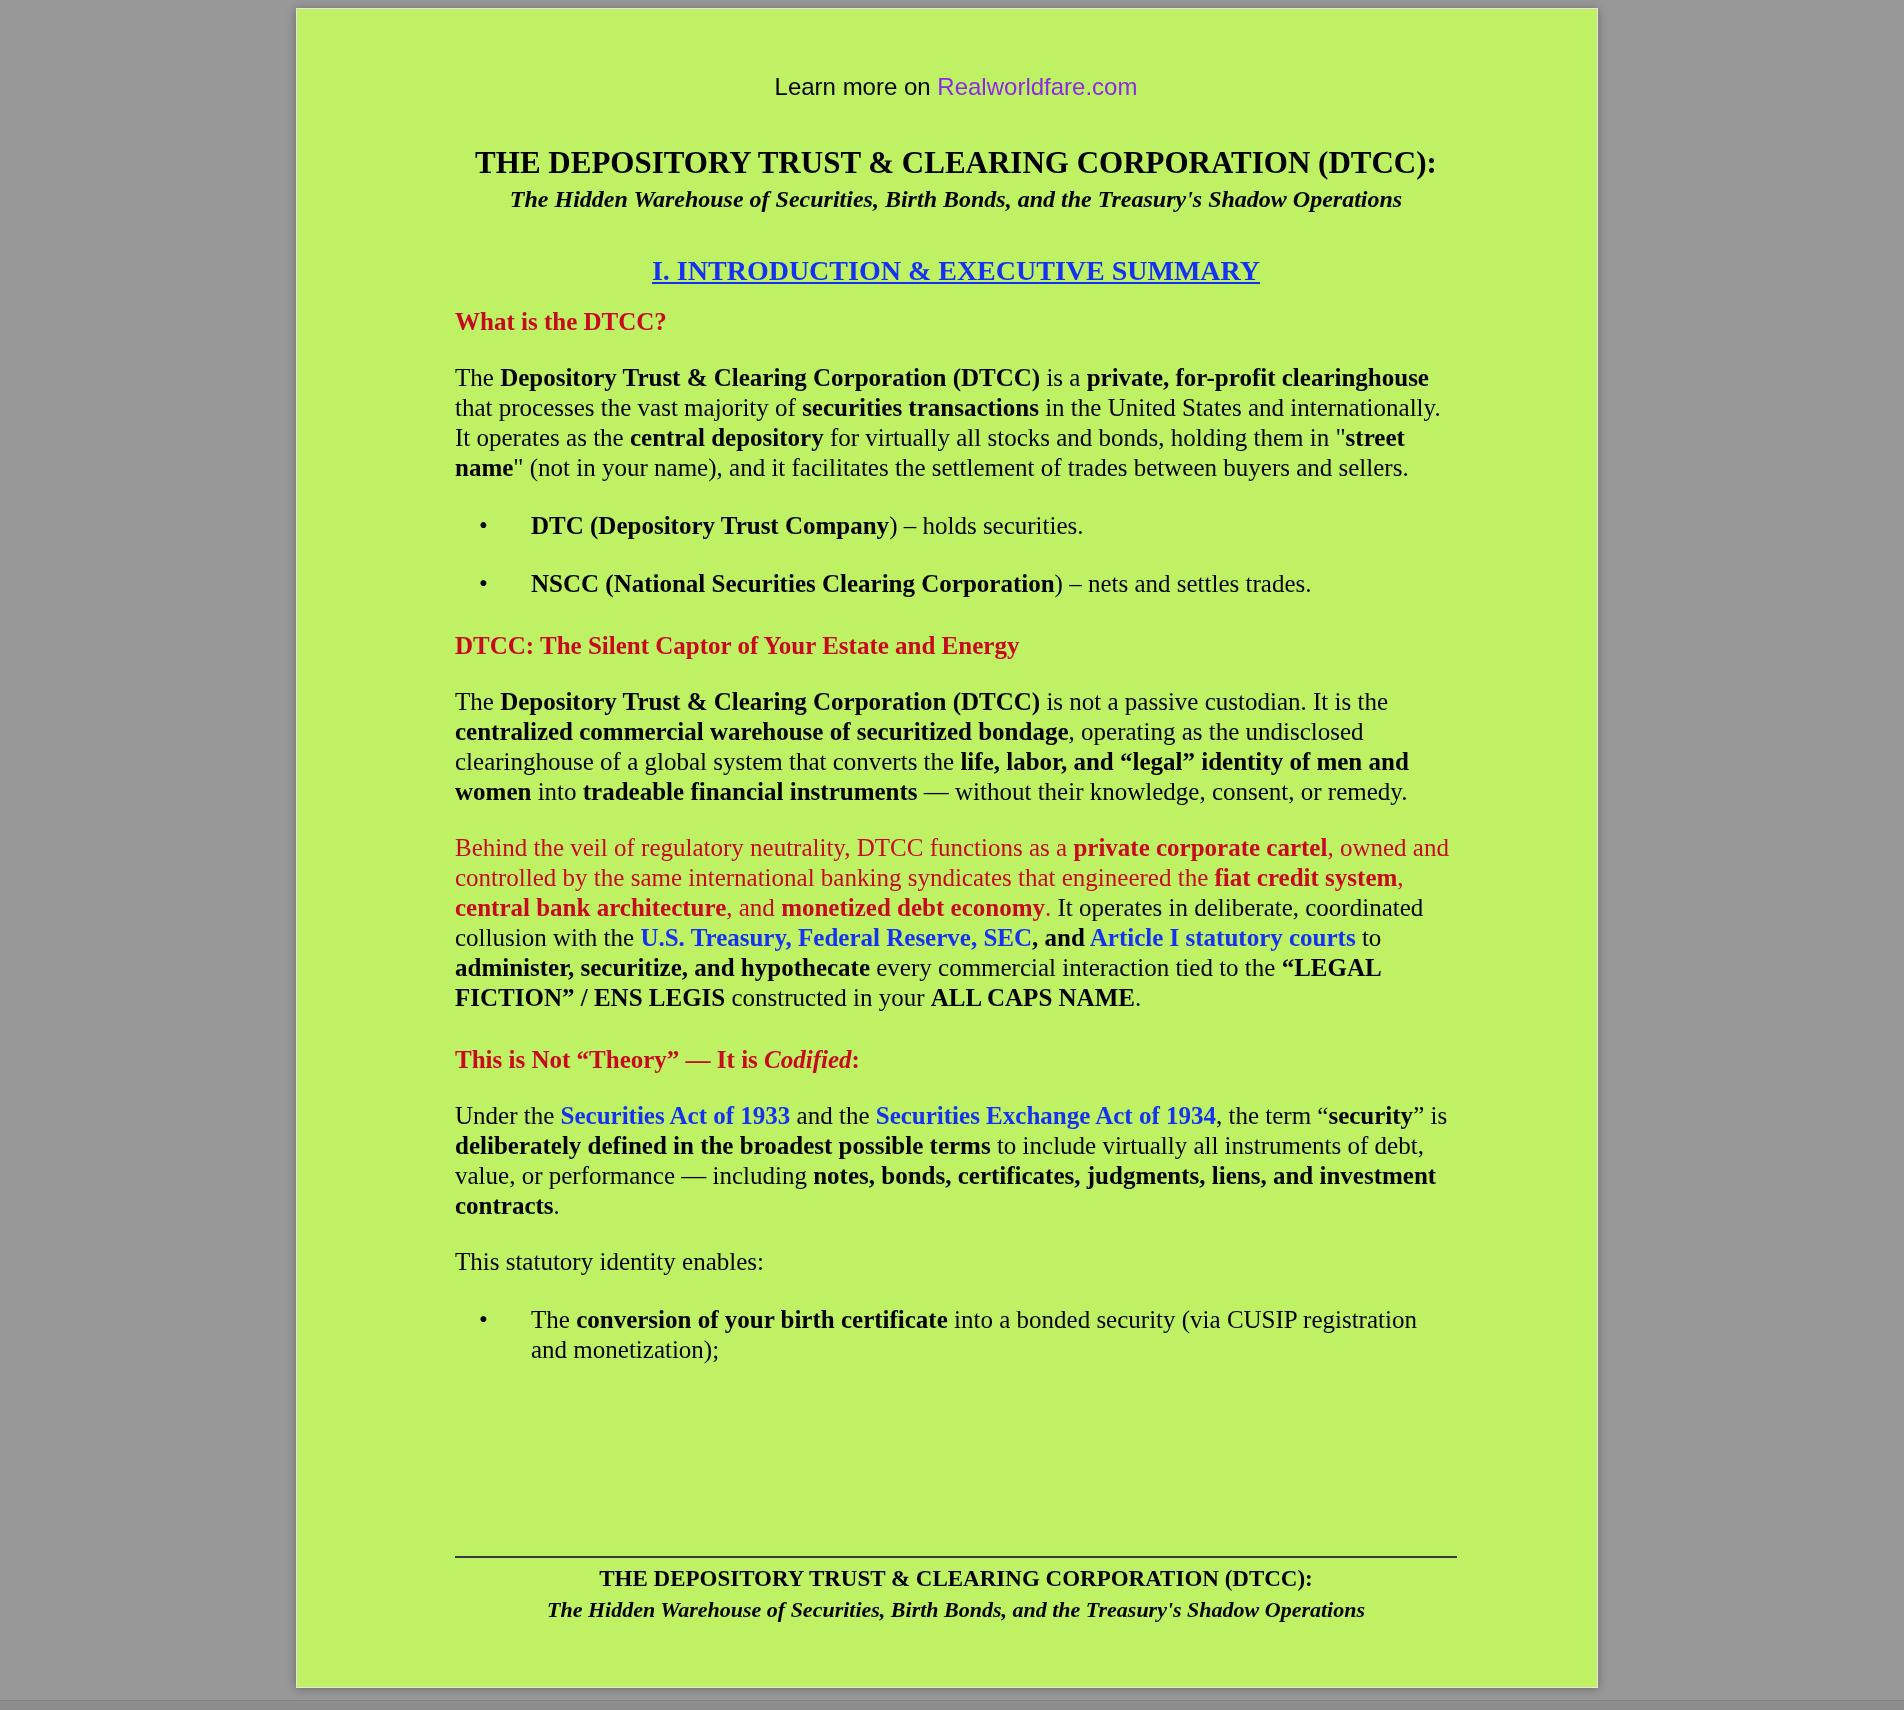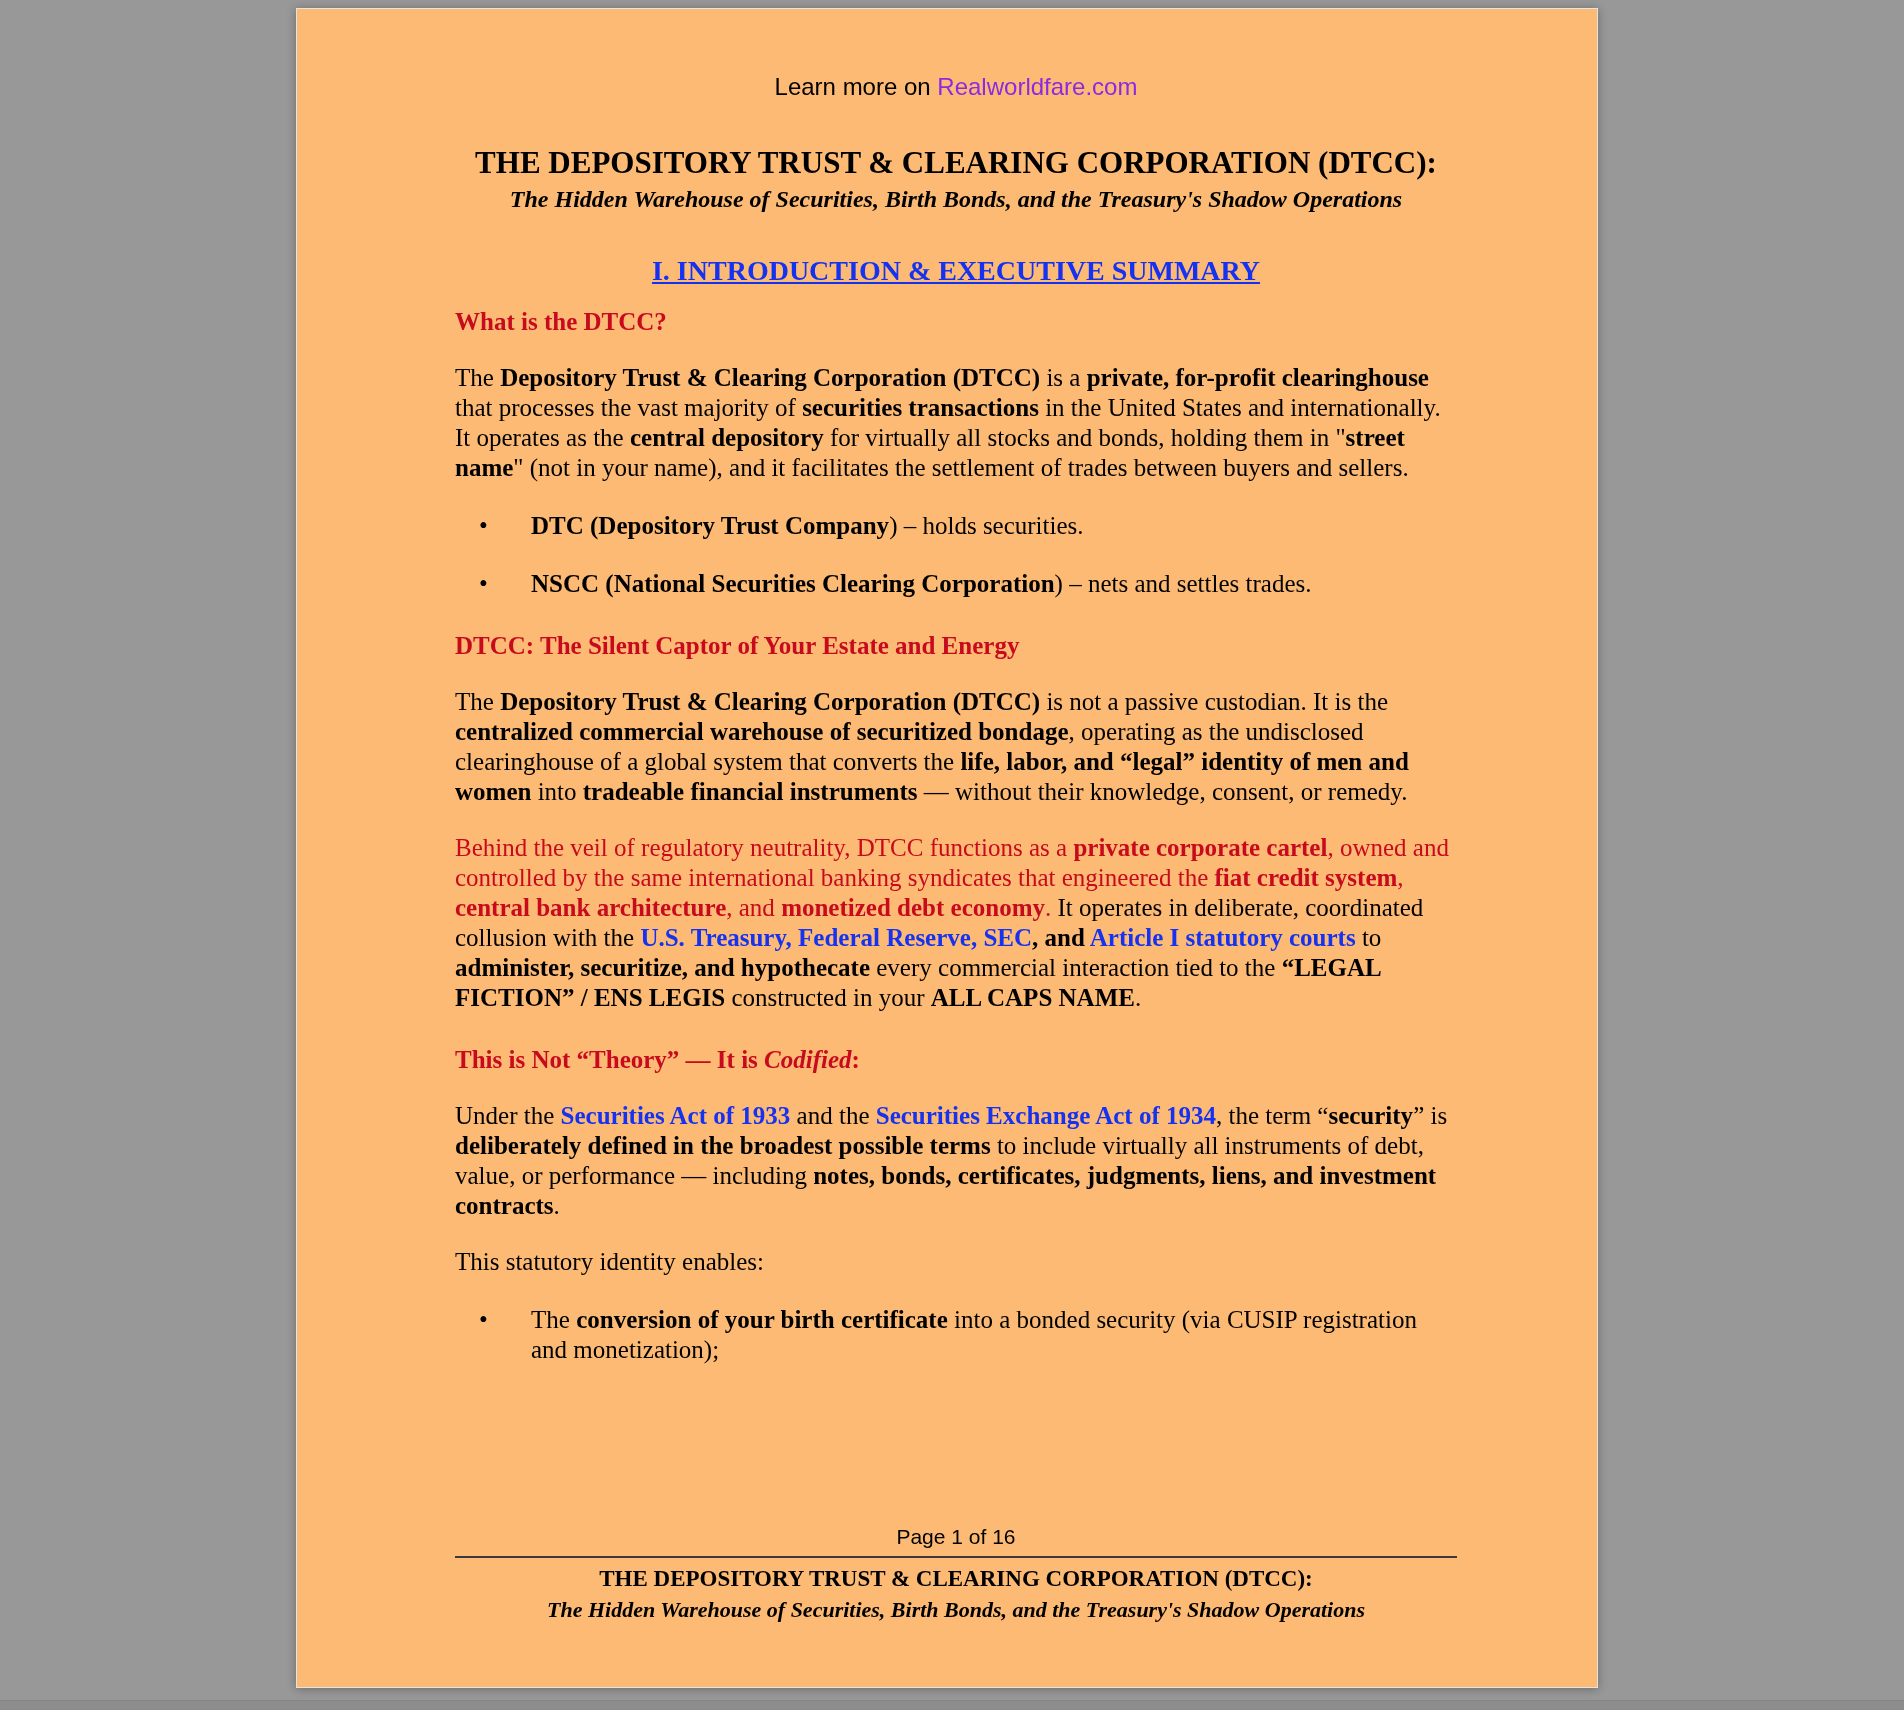--- a/index.html
+++ b/index.html
@@ -16,21 +16,21 @@
   }
   .canvas{position:relative;width:1904px;height:1710px;background:#989898;}
   .bottom-strip{
     position:absolute;left:0;bottom:0;width:100%;height:9px;
     background:#8d8d8d;border-top:1px solid #848484;
   }
   .page{
     position:absolute;left:296px;top:8px;
     width:1302px;height:1680px;
     box-sizing:border-box;
-    background:#fdba74;
+    background:#bef264;
     border:1px solid #e3e3e3;
     box-shadow:0 1px 9px rgba(0,0,0,0.30);
     padding:64px 140px 0 158px;
     color:#000;
   }
   .promo{
     font-family:"Liberation Sans",sans-serif;
     font-size:24px;line-height:28px;
     text-align:center;
     margin:0 0 44px 0;
@@ -106,21 +106,20 @@
         <p class="body-p" data-interactable="false"><span data-interactable="false" class="red">Behind the veil of regulatory neutrality, DTCC functions as a </span><span data-interactable="false" class="b red">private corporate cartel</span><span data-interactable="false" class="red">, owned and controlled by the same international banking syndicates that engineered the </span><span data-interactable="false" class="b red">fiat credit system</span><span data-interactable="false" class="red">, </span><span data-interactable="false" class="b red">central bank architecture</span><span data-interactable="false" class="red">, and </span><span data-interactable="false" class="b red">monetized debt economy</span><span data-interactable="false" class="red">.</span><span data-interactable="false"> It operates in deliberate, coordinated collusion with the </span><span data-interactable="true" class="blue b">U.S. Treasury, Federal Reserve, SEC</span><span data-interactable="false" class="b">, and </span><span data-interactable="true" class="blue b">Article I statutory courts</span><span data-interactable="false"> to </span><span data-interactable="false" class="b">administer, securitize, and hypothecate</span><span data-interactable="false"> every commercial interaction tied to the </span><span data-interactable="false" class="b">“LEGAL FICTION” / ENS LEGIS</span><span data-interactable="false"> constructed in your </span><span data-interactable="false" class="b">ALL CAPS NAME</span><span data-interactable="false">.</span></p>
         <p class="h-red" data-interactable="false"><span data-interactable="false">This is Not “Theory” — It is </span><span data-interactable="false" class="i">Codified</span><span data-interactable="false">:</span></p>
         <p class="body-p" data-interactable="false"><span data-interactable="false">Under the </span><span data-interactable="true" class="blue b">Securities Act of 1933</span><span data-interactable="false"> and the </span><span data-interactable="true" class="blue b">Securities Exchange Act of 1934</span><span data-interactable="false">, the term “</span><span data-interactable="false" class="b">security</span><span data-interactable="false">” is </span><span data-interactable="false" class="b">deliberately defined in the broadest possible terms</span><span data-interactable="false"> to include virtually all instruments of debt, value, or performance — including </span><span data-interactable="false" class="b">notes, bonds, certificates, judgments, liens, and investment contracts</span><span data-interactable="false">.</span></p>
         <p class="body-p" data-interactable="false"><span data-interactable="false">This statutory identity enables:</span></p>
         <ul class="body-ul" data-interactable="false">
           <li data-interactable="false"><span data-interactable="false">The </span><span data-interactable="false" class="b">conversion of your birth certificate</span><span data-interactable="false"> into a bonded security (via CUSIP registration and monetization);</span></li>
         </ul>
       </div>
 
     <div class="footer" data-interactable="false">
-      <p class="page-num" data-interactable="false">Page 1 of 16</p>
       <hr class="footer-rule" data-interactable="false">
       <p class="f-title" data-interactable="false">THE DEPOSITORY TRUST &amp; CLEARING CORPORATION (DTCC):</p>
       <p class="f-sub" data-interactable="false">The Hidden Warehouse of Securities, Birth Bonds, and the Treasury's Shadow Operations</p>
     </div>
 
   </div>
   <div class="bottom-strip" data-interactable="false"></div>
 </div>
 
 </body></html>

